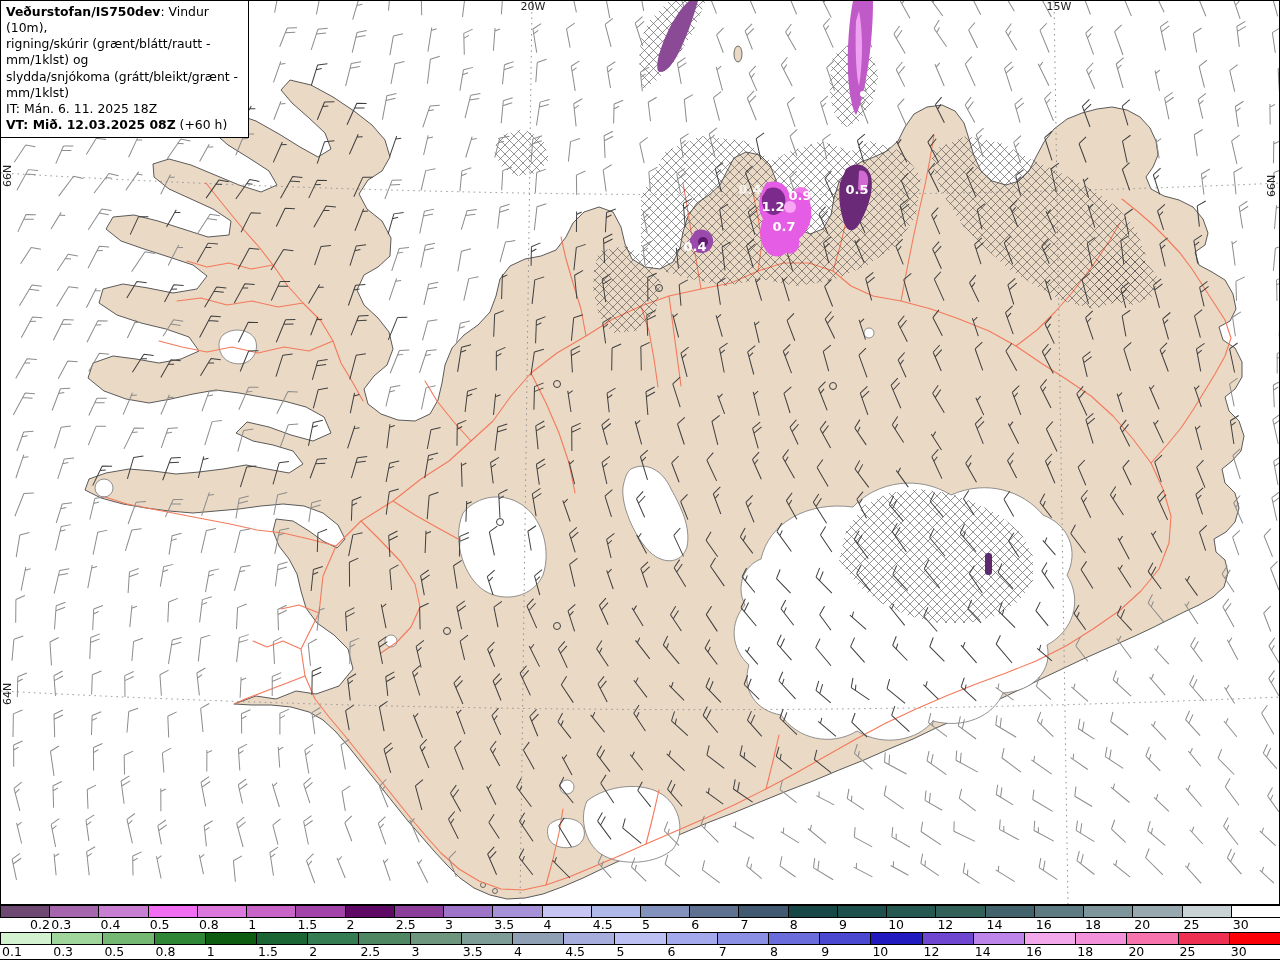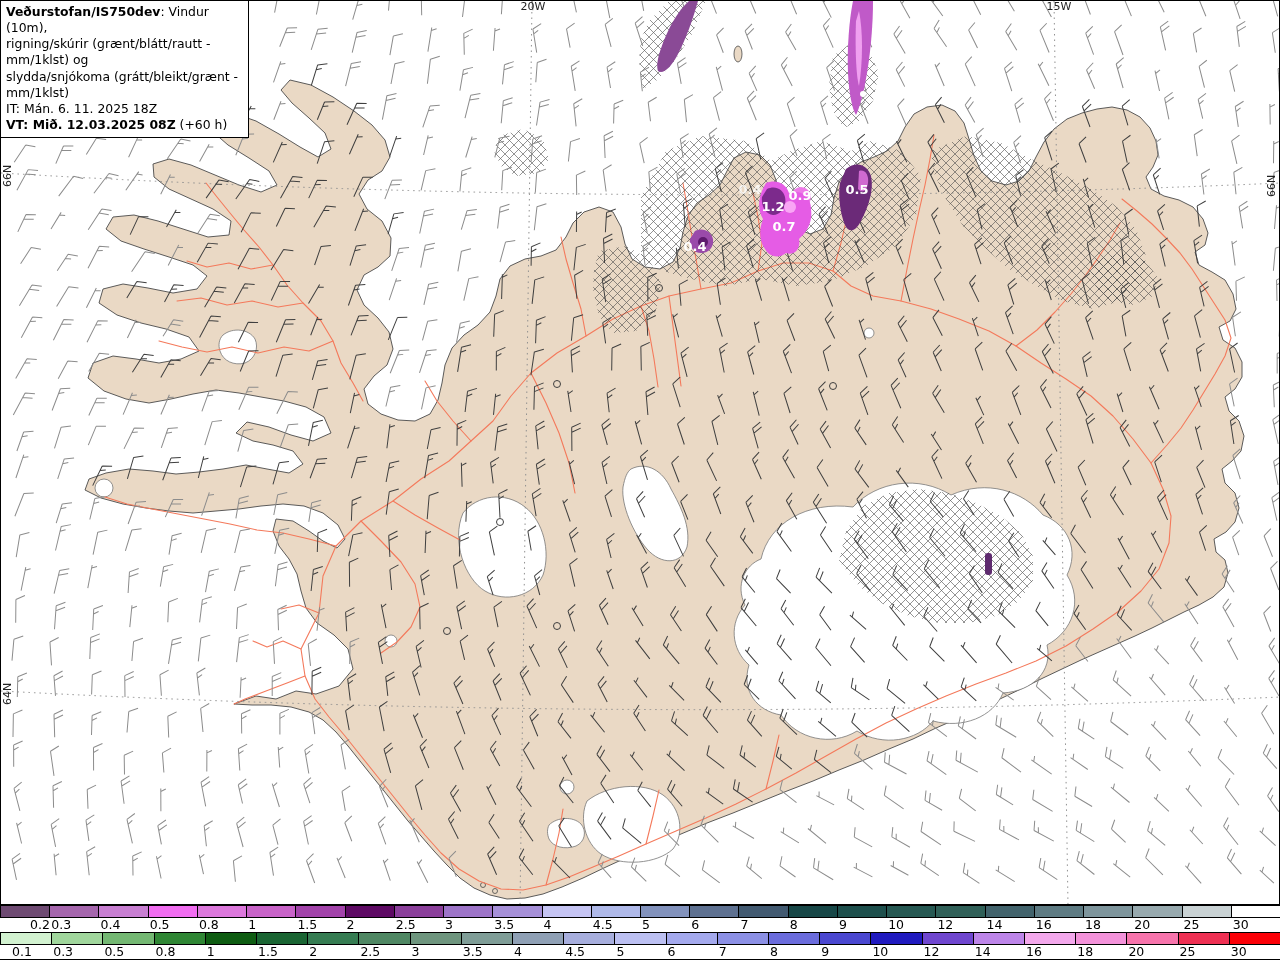--- a/index.html
+++ b/index.html
@@ -1091,21 +1091,21 @@
       <div class="cell" style="left: 870.4px; width: 52.2px; background: rgb(32, 26, 191);"></div>
       <div class="cell" style="left: 921.6px; width: 52.2px; background: rgb(111, 70, 207);"></div>
       <div class="cell" style="left: 972.8px; width: 52.2px; background: rgb(189, 133, 233);"></div>
       <div class="cell" style="left: 1024px; width: 52.2px; background: rgb(243, 168, 236);"></div>
       <div class="cell" style="left: 1075.2px; width: 52.2px; background: rgb(243, 146, 218);"></div>
       <div class="cell" style="left: 1126.4px; width: 52.2px; background: rgb(247, 116, 172);"></div>
       <div class="cell" style="left: 1177.6px; width: 52.2px; background: rgb(238, 48, 83);"></div>
       <div class="cell" style="left: 1228.8px; width: 52.2px; background: rgb(251, 0, 7);"></div>
     </div>
   <div class="labels" id="rain-labels">
-      <span style="left: 12px;">0.1</span>
+      <span style="left: 2px;">0.1</span>
       <span style="left: 53.2px;">0.3</span>
       <span style="left: 104.4px;">0.5</span>
       <span style="left: 155.6px;">0.8</span>
       <span style="left: 206.8px;">1</span>
       <span style="left: 258px;">1.5</span>
       <span style="left: 309.2px;">2</span>
       <span style="left: 360.4px;">2.5</span>
       <span style="left: 411.6px;">3</span>
       <span style="left: 462.8px;">3.5</span>
       <span style="left: 514px;">4</span>

